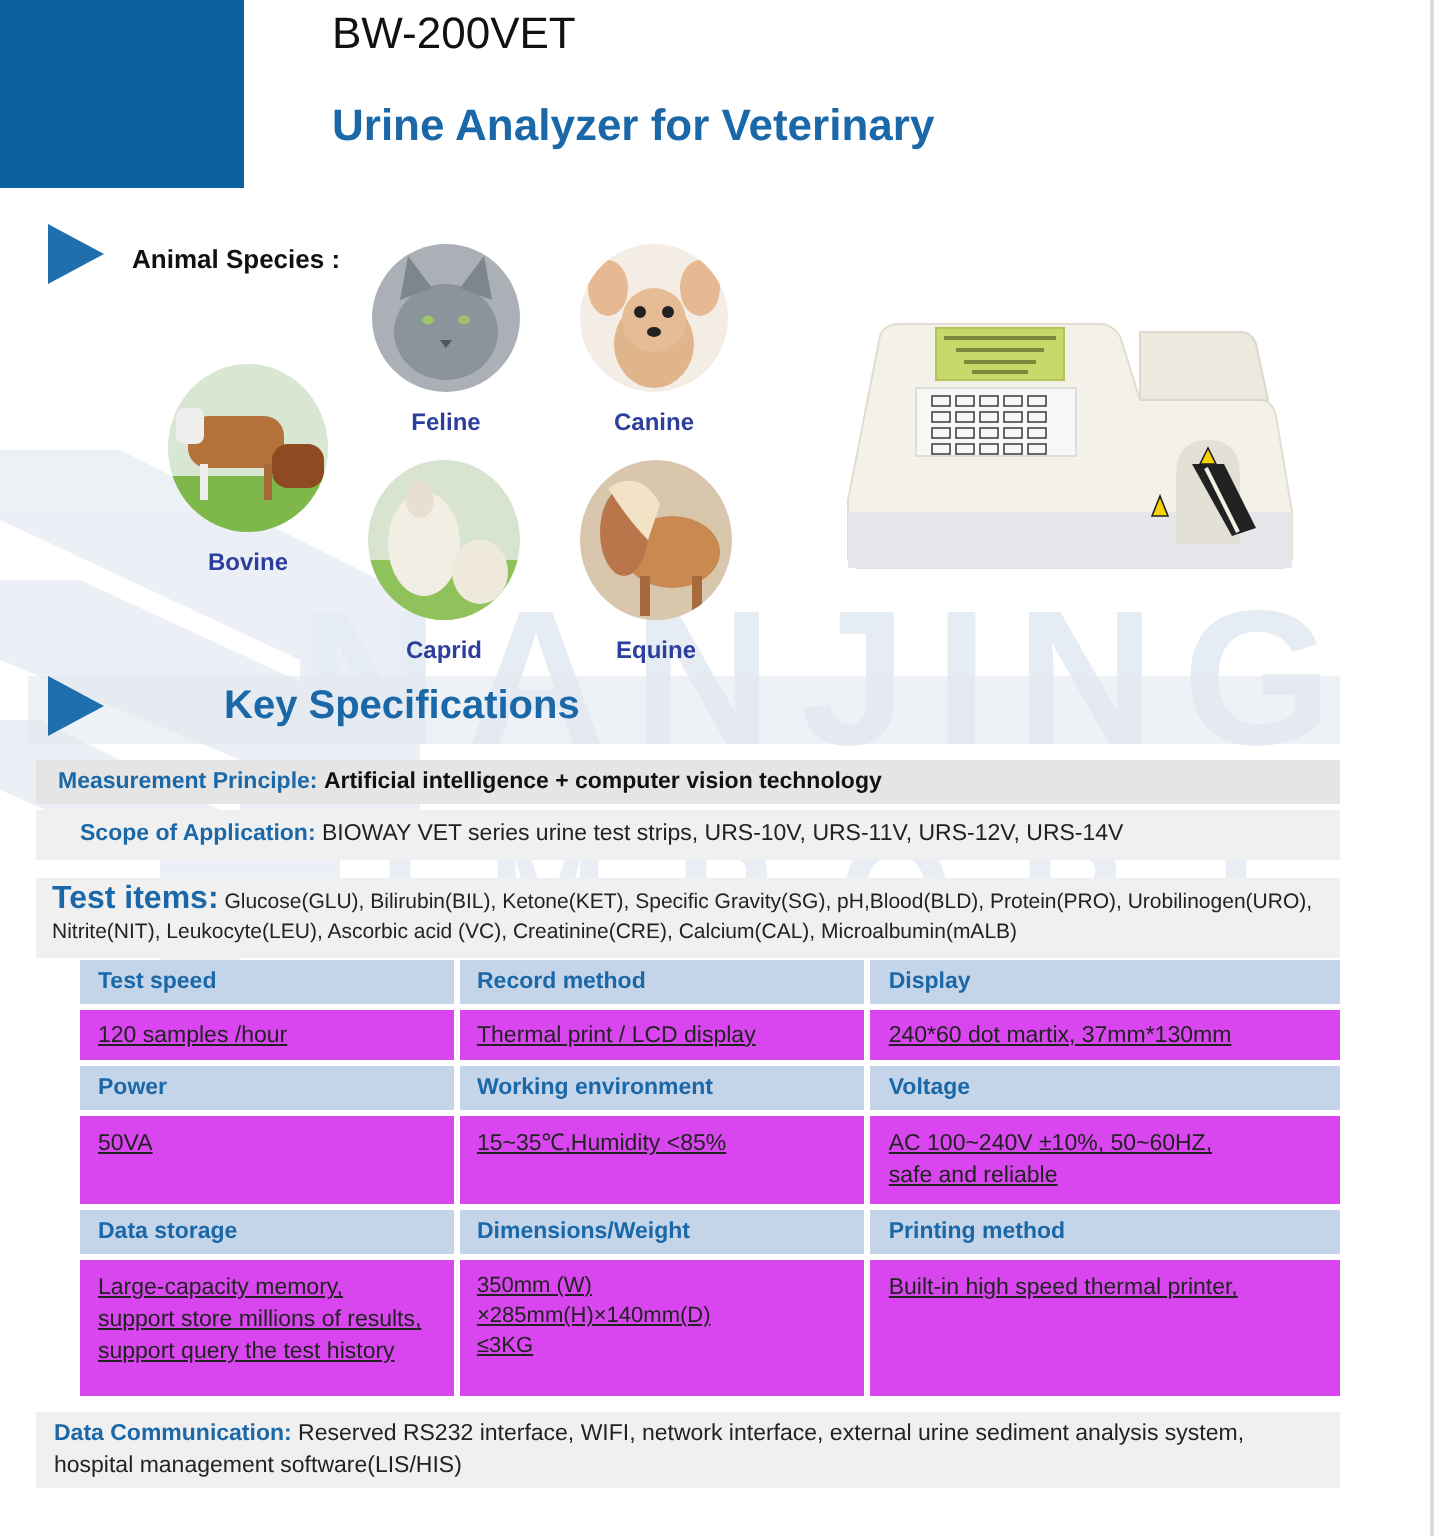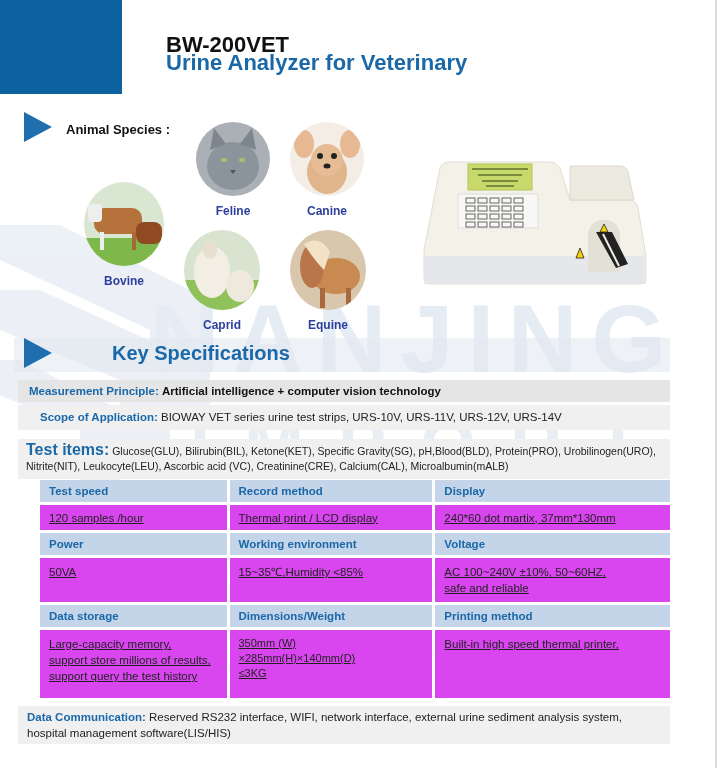--- a/index.html
+++ b/index.html
@@ -2,21 +2,21 @@
 <html><head>
   <meta charset="utf-8">
   <style>
     * { box-sizing: border-box; margin: 0; padding: 0; }
     html, body { width: 717px; height: 768px; overflow: hidden; background: #ffffff; }
     body { position: relative; font-family: "Liberation Sans", sans-serif; color: #222; }
 
     .watermark { position: absolute; left: 0; top: 0; width: 717px; height: 768px; pointer-events: none; z-index: 0; }
 
     .header-block { position: absolute; left: 0; top: 0; width: 122px; height: 94px; background: #0c629f; z-index: 1; }
-    .model { position: absolute; left: 166px; top: 32px; font-size: 22px; font-weight: bold; color: #111; z-index: 1; }
+    .model { position: absolute; left: 166px; top: 4px; font-size: 22px; font-weight: normal; color: #111; z-index: 1; }
     .subtitle { position: absolute; left: 166px; top: 50px; font-size: 22px; font-weight: bold; color: #1a68a8; z-index: 1; }
 
     .tri { position: absolute; width: 0; height: 0; border-top: 15px solid transparent; border-bottom: 15px solid transparent; border-left: 28px solid #1f6ead; z-index: 1; }
 
     .species-label { position: absolute; left: 66px; top: 122px; font-size: 13px; font-weight: bold; color: #111; z-index: 1; }
 
     .animal { position: absolute; z-index: 1; text-align: center; }
     .animal .pic { width: 74px; height: 74px; border-radius: 50%; overflow: hidden; position: relative; }
     .animal .name { font-size: 12px; font-weight: bold; color: #2d3f9c; margin-top: 8px; }
 
@@ -65,21 +65,21 @@
 
 <div class="right-border"></div>
 
 <div class="header-block"></div>
 <div class="model">BW-200VET</div>
 <div class="subtitle">Urine Analyzer for Veterinary</div>
 
 <div class="tri" style="left:24px; top:112px;"></div>
 <div class="species-label">Animal Species :</div>
 
-<div class="animal" style="left:196px; top:122px;">
+<div class="animal" style="left:186px; top:122px;">
   <div class="pic">
     <svg width="74" height="74" viewBox="0 0 74 74">
       <rect width="74" height="74" fill="#aab0b6"></rect>
       <ellipse cx="37" cy="44" rx="26" ry="24" fill="#8b939b"></ellipse>
       <polygon points="14,28 18,6 30,22" fill="#7d858d"></polygon>
       <polygon points="60,28 56,6 44,22" fill="#7d858d"></polygon>
       <ellipse cx="28" cy="38" rx="3" ry="2.2" fill="#9fc36a"></ellipse>
       <ellipse cx="46" cy="38" rx="3" ry="2.2" fill="#9fc36a"></ellipse>
       <polygon points="34,48 40,48 37,52" fill="#555"></polygon>
     </svg>

